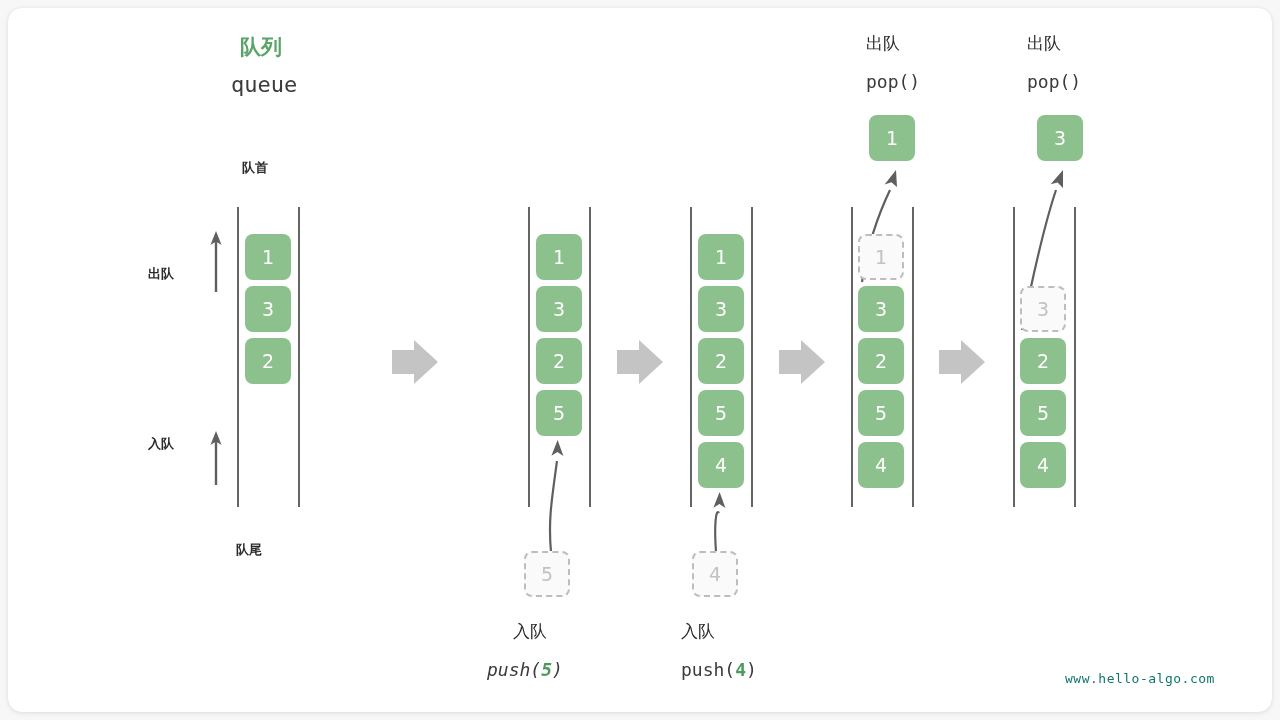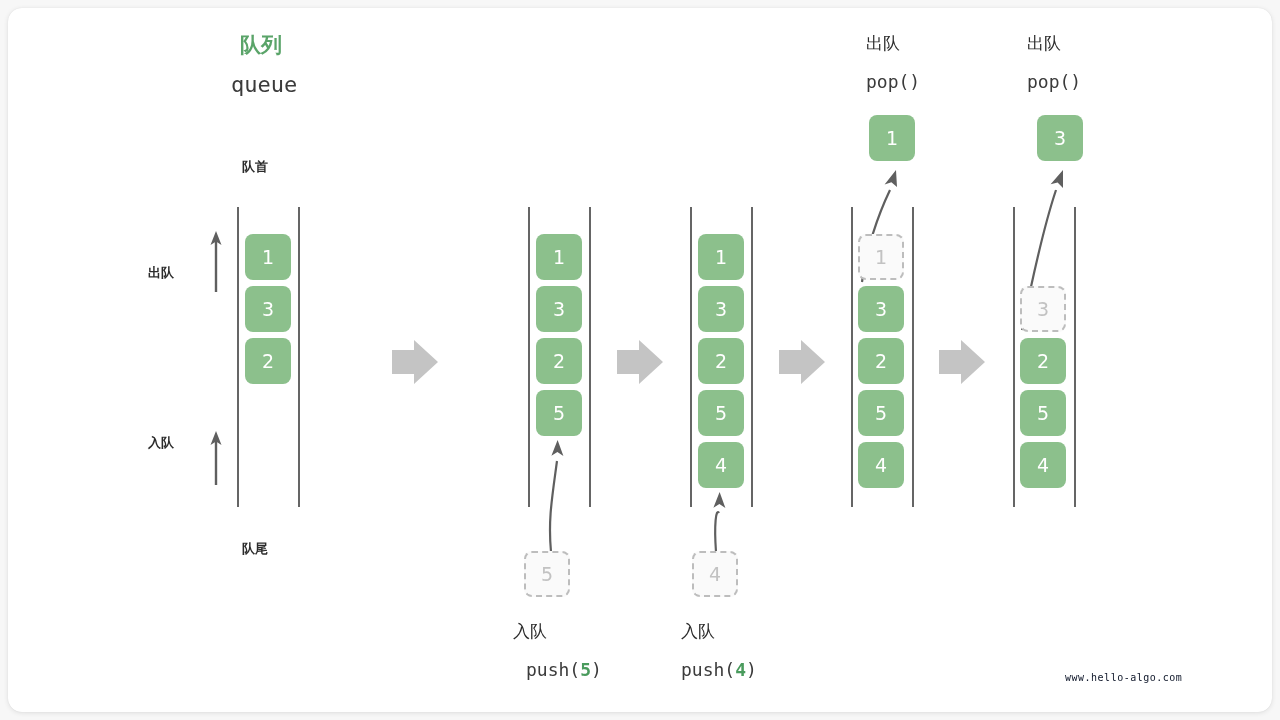--- a/index.html
+++ b/index.html
@@ -26,21 +26,21 @@
     box-shadow: 0 1px 5px rgba(0,0,0,0.10), 0 0 1px rgba(0,0,0,0.10);
   }
 
   
   .t {
     position: absolute;
     white-space: nowrap;
     line-height: 1.15;
   }
   .cn {
-    font-family: Liberation Mono, monospace;
+    font-family: Liberation Sans, sans-serif;
     font-weight: bold;
     color: #2b2b2b;
   }
   .mono {
     font-family: "DejaVu Sans Mono", "Liberation Mono", monospace;
     color: #3b3b3b;
   }
   .title-cn {
     font-size: 21px;
     color: #5aa469;
@@ -48,22 +48,22 @@
   .title-en {
     font-size: 22px;
   }
   .lbl-cn { font-size: 13px; }
   .op-cn  { font-size: 17px; font-weight: normal;
             font-family:"DejaVu Sans","Liberation Sans",sans-serif; color:#2b2b2b;}
   .op-code{ font-size: 18px; }
   .green-num { color: #4a9b5d; font-weight: bold; }
   .watermark {
     font-family: "DejaVu Sans Mono", "Liberation Mono", monospace;
-    font-size: 10px;
-    color: #0f172a;
+    font-size: 13px;
+    color: #0f766e;
     letter-spacing: 0.5px;
   }
 
   
   .rail {
     position: absolute;
     width: 2px;
     background: #4a4a4a;
     opacity: 0.85;
   }
@@ -153,21 +153,21 @@
     </g>
     <g>
       <path d="M939,350 L961,350 L961,340 L985,362 L961,384 L961,374 L939,374 Z" fill="#c4c4c4"></path>
     </g>
   </svg>
 
   <div class="t cn title-cn" style="left:240px; top:35px;">队列</div>
   <div class="t mono title-en" style="left:231px; top:72px;">queue</div>
 
   <div class="t cn lbl-cn" style="left:242px; top:161px;">队首</div>
-  <div class="t cn lbl-cn" style="left:242px; top:543px;">队尾</div>
+  <div class="t cn lbl-cn" style="left:236px; top:543px;">队尾</div>
 
   <div class="t cn lbl-cn" style="left:148px; top:267px;">出队</div>
   <div class="t cn lbl-cn" style="left:148px; top:437px;">入队</div>
 
   <div>
     <div class="rail" style="left:237px; top:207px; height:300px;"></div>
     <div class="rail" style="left:298px; top:207px; height:300px;"></div>
     <div class="cell" style="left:245px; top:234px;">1</div>
     <div class="cell" style="left:245px; top:286px;">3</div>
     <div class="cell" style="left:245px; top:338px;">2</div>
@@ -176,21 +176,21 @@
   <div>
     <div class="rail" style="left:528px; top:207px; height:300px;"></div>
     <div class="rail" style="left:589px; top:207px; height:300px;"></div>
     <div class="cell" style="left:536px; top:234px;">1</div>
     <div class="cell" style="left:536px; top:286px;">3</div>
     <div class="cell" style="left:536px; top:338px;">2</div>
     <div class="cell" style="left:536px; top:390px;">5</div>
 
     <div class="cell ghost" style="left:524px; top:551px;">5</div>
     <div class="t cn op-cn" style="left:513px; top:622px;">入队</div>
-    <div class="t mono op-code" style="left:526px; top:660px;"><span>push(</span><span class="green-num">5</span><span>)</span></div>
+    <div class="t mono op-code" style="left:487px; top:660px;font-style:italic;"><span>push(</span><span class="green-num">5</span><span>)</span></div>
   </div>
 
   <div>
     <div class="rail" style="left:690px; top:207px; height:300px;"></div>
     <div class="rail" style="left:751px; top:207px; height:300px;"></div>
     <div class="cell" style="left:698px; top:234px;">1</div>
     <div class="cell" style="left:698px; top:286px;">3</div>
     <div class="cell" style="left:698px; top:338px;">2</div>
     <div class="cell" style="left:698px; top:390px;">5</div>
     <div class="cell" style="left:698px; top:442px;">4</div>

